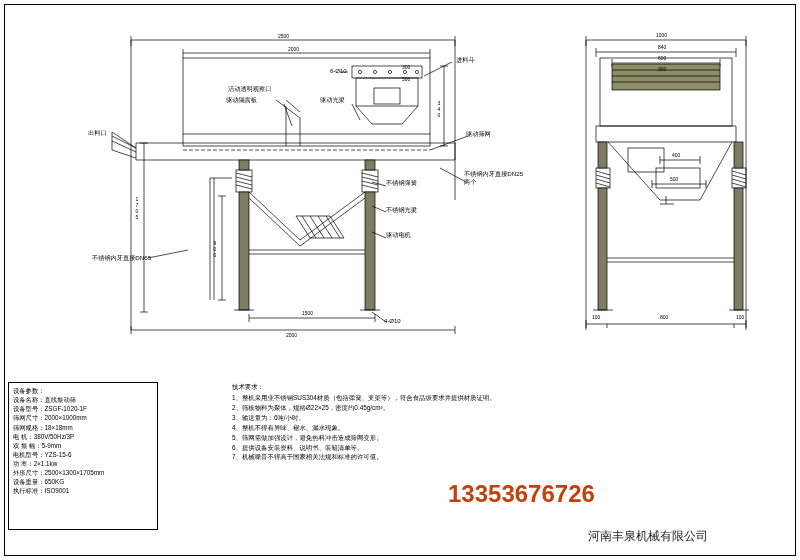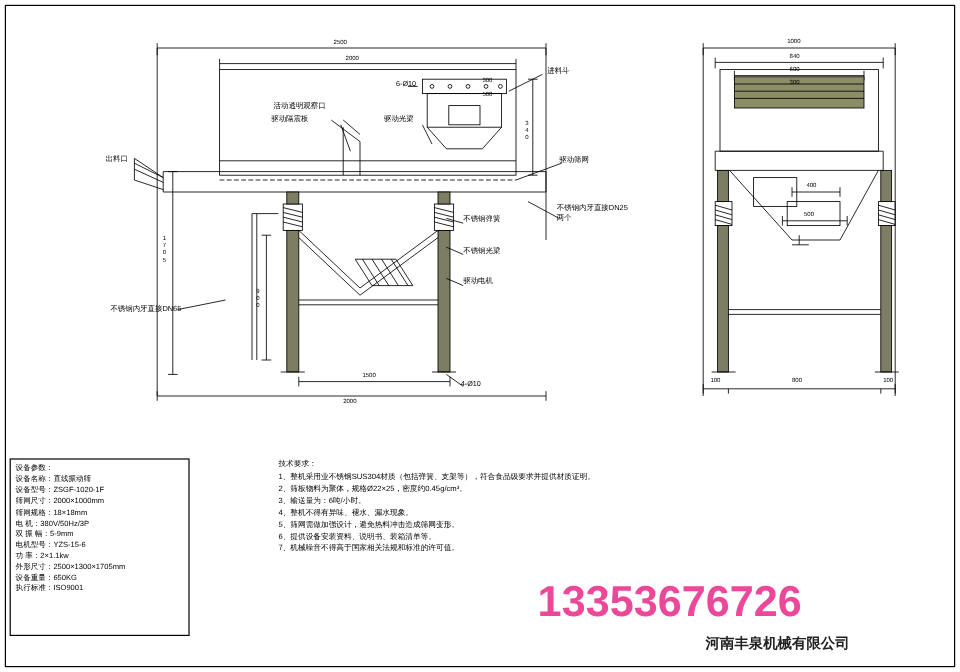--- a/index.html
+++ b/index.html
@@ -46,27 +46,27 @@
   .spec .row{white-space:nowrap;}
   
   .notes{
     position:absolute;left:232px;top:382px;width:330px;
     font-size:6.4px;line-height:1.55;
   }
   .notes .title{margin-bottom:1px;}
   .notes .item{white-space:nowrap;}
   .phone{
     position:absolute;left:448px;top:480px;
-    font-size:36px;font-weight:bold;letter-spacing:0px;
+    font-size:24px;font-weight:bold;letter-spacing:0px;
     font-family:"Liberation Sans", sans-serif;
-    color:#ec4899;
+    color:#c2410c;
   }
   .company{
     position:absolute;left:588px;top:528px;
-    font-size:12px;font-weight:bold;color:#222;
+    font-size:12px;font-weight:normal;color:#222;
   }
 </style>
 </head>
 <body>
 
 <div class="sheet">
   <div class="border-outer"></div>
 
   <svg class="draw" viewBox="0 0 800 560">
     <g stroke="#000" fill="none" stroke-width="0.7">

